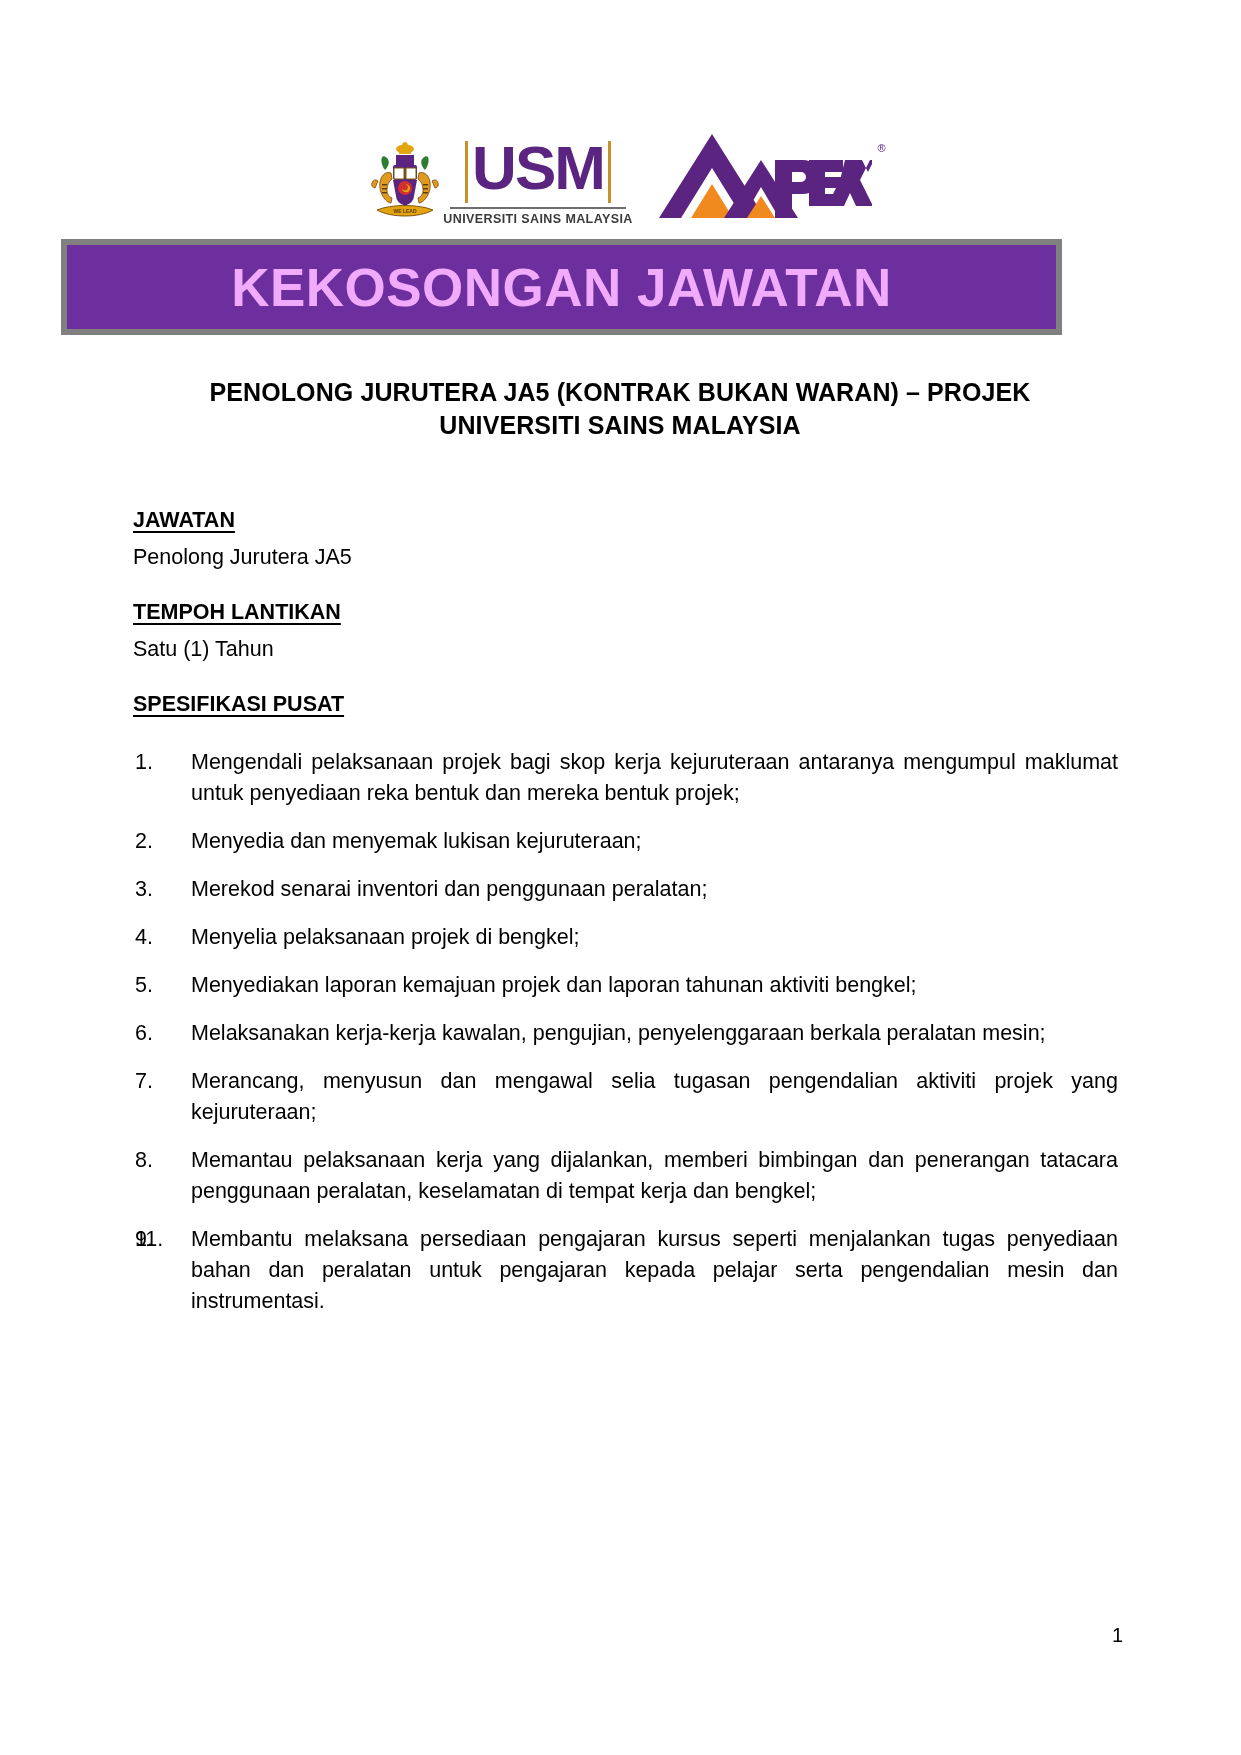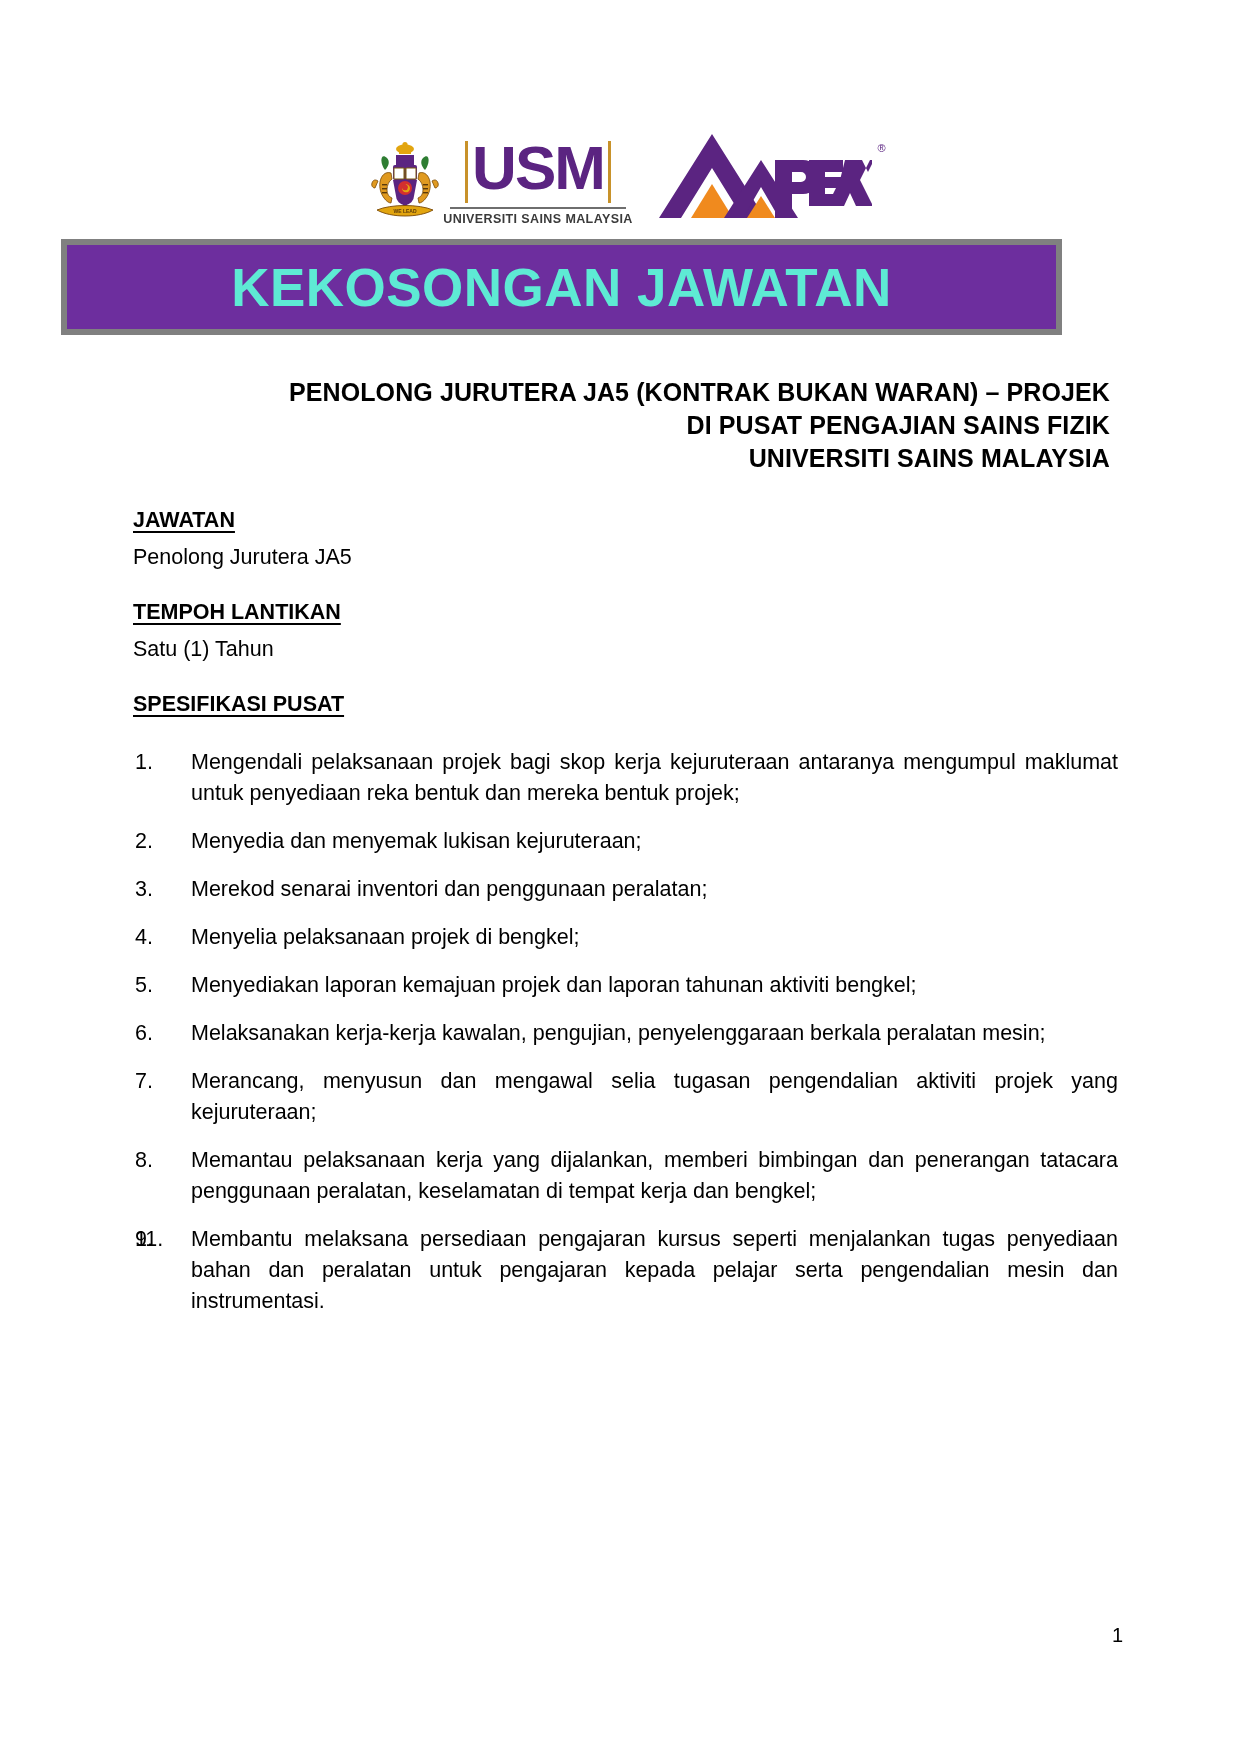--- a/index.html
+++ b/index.html
@@ -120,32 +120,32 @@
     display: flex;
     align-items: center;
     justify-content: center;
     box-sizing: border-box;
   }
   .banner-title {
     font-family: "Liberation Sans", sans-serif;
     font-weight: bold;
     font-size: 53px;
     letter-spacing: 0.5px;
-    color: #5eead4;
+    color: #f0abfc;
     white-space: nowrap;
     line-height: 1;
   }
 
   
   .doc-title {
     position: absolute;
     left: 130px;
     top: 376px;
     width: 980px;
-    text-align: right;
+    text-align: center;
     font-weight: bold;
     font-size: 25px;
     line-height: 33px;
     letter-spacing: 0.1px;
   }
 
   
   .content {
     position: absolute;
     left: 133px;
@@ -286,21 +286,20 @@
   </div>
 
   <div class="banner-outer">
     <div class="banner-inner">
       <div class="banner-title">KEKOSONGAN JAWATAN</div>
     </div>
   </div>
 
   <div class="doc-title">
     <div>PENOLONG JURUTERA JA5 (KONTRAK BUKAN WARAN) – PROJEK</div>
-    <div>DI PUSAT PENGAJIAN SAINS FIZIK</div>
     <div>UNIVERSITI SAINS MALAYSIA</div>
   </div>
 
   <div class="content">
 
 
     <div>
       <span class="sec-head">JAWATAN</span>
       <span class="sec-body">Penolong Jurutera JA5</span>
     </div>

